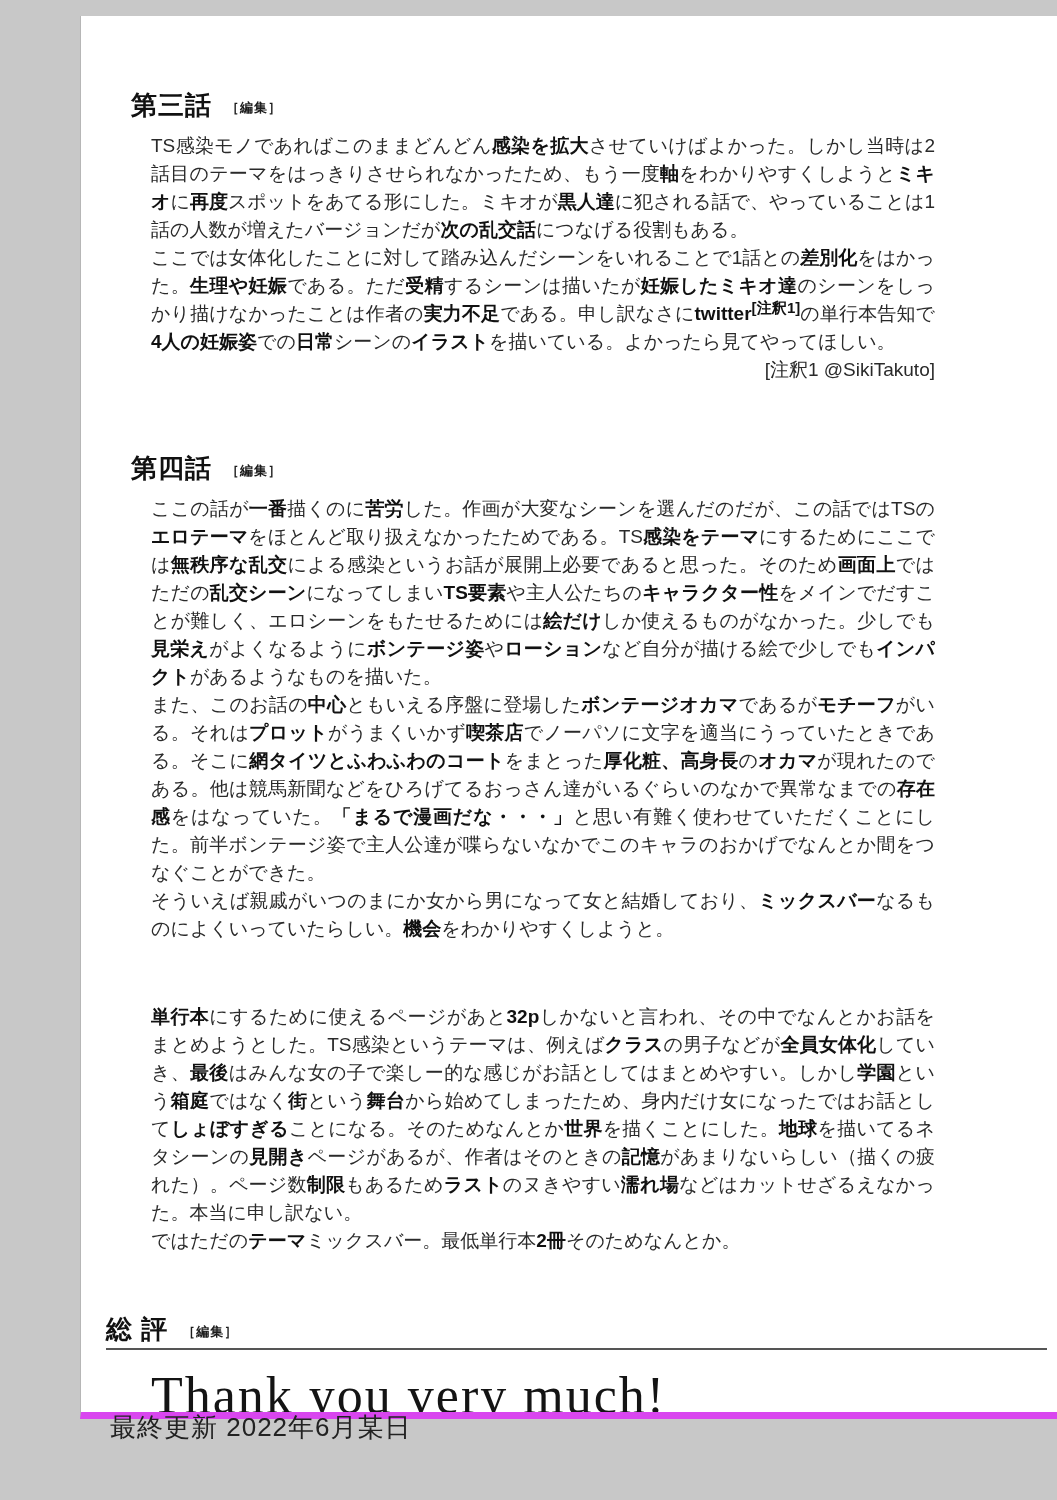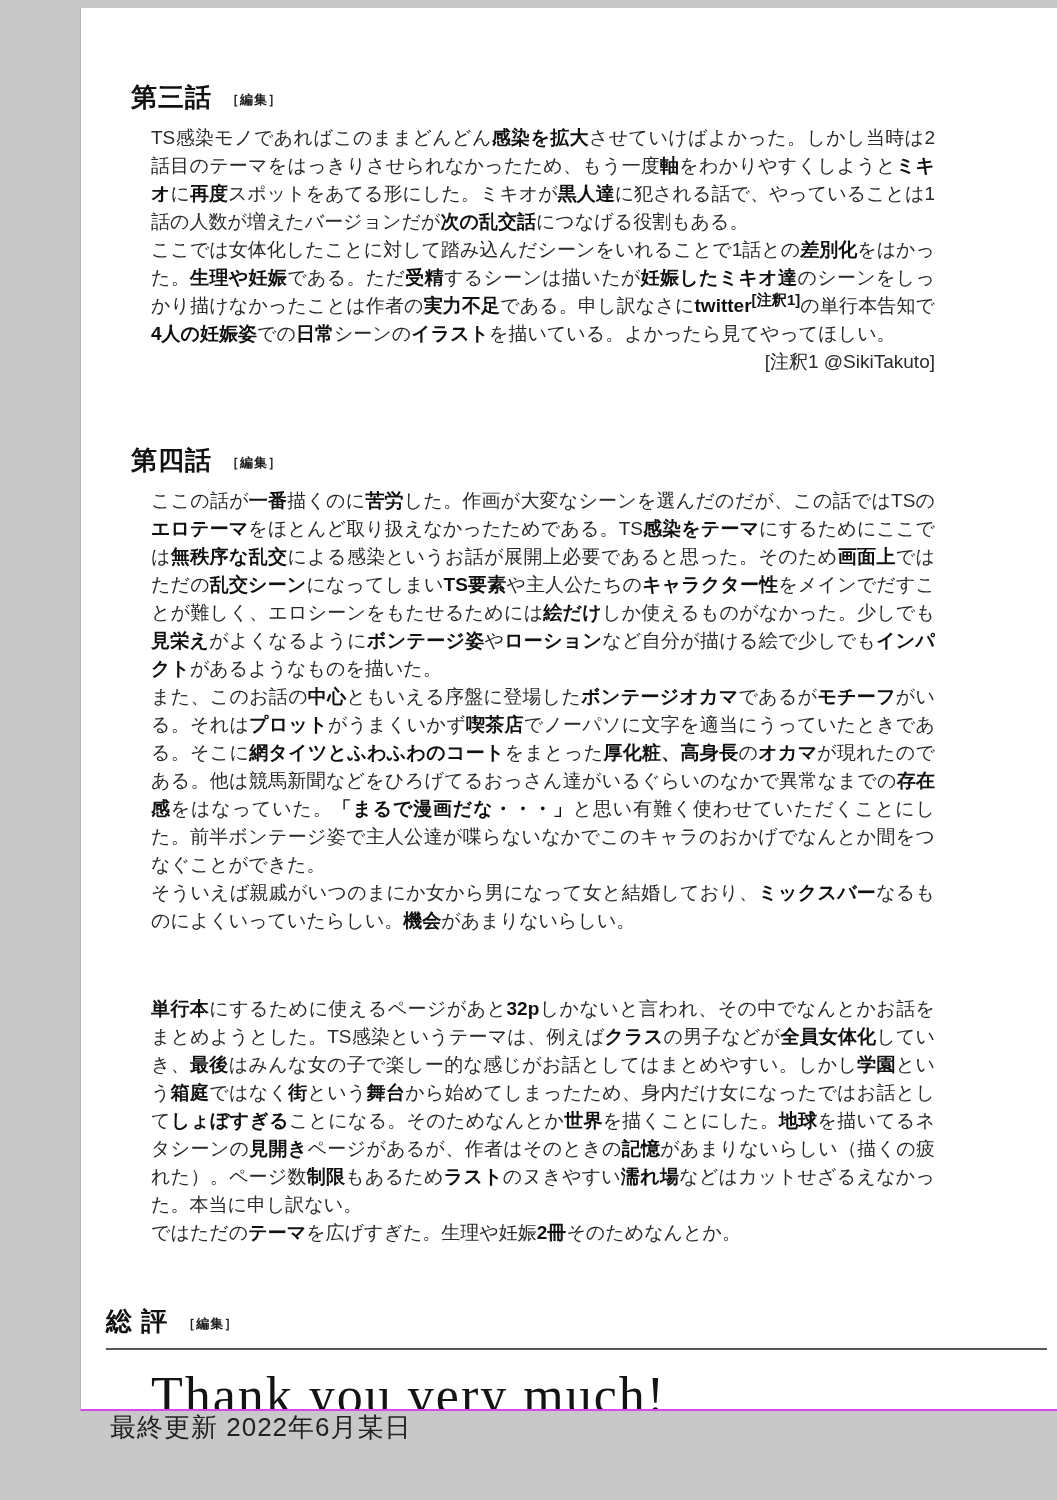--- a/index.html
+++ b/index.html
@@ -5,40 +5,39 @@
   * { box-sizing: border-box; margin: 0; padding: 0; }
   html, body { width: 1057px; height: 1500px; }
   body {
     position: relative;
     background: #c8c8c8;
     color: #1c1c1c;
     font-family: "Liberation Sans", "DejaVu Sans", sans-serif;
   }
   .paper {
     position: absolute;
-    left: 80px; top: 8px;
+    left: 80px; top: 16px;
     width: 977px; height: 1403px;
     background: #ffffff;
     border-left: 1px solid #b6b6b6;
-    border-bottom: 2px solid #d946ef;
+    border-bottom: 7px solid #d946ef;
     overflow: hidden;
   }
   .content { padding: 0 122px 0 70px; }
   h2.section-heading {
     font-size: 26px;
     font-weight: 700;
     letter-spacing: 1px;
     line-height: 32px;
     margin-left: -20px;
     color: #111;
   }
   h2.summary-heading {
     margin-left: -45px;
     margin-right: -112px;
-    padding-bottom: 8px;
     border-bottom: 2px solid #555555;
   }
   .edit-link {
     font-size: 13px;
     font-weight: 700;
     letter-spacing: 1px;
     margin-left: 14px;
     vertical-align: 2px;
     color: #1c1c1c;
     cursor: pointer;
@@ -88,28 +87,28 @@
           <p class="para"><span>ここでは女体化したことに対して踏み込んだシーンをいれることで1話との</span><span class="b">差別化</span><span>をはかった。</span><span class="b">生理や妊娠</span><span>である。ただ</span><span class="b">受精</span><span>するシーンは描いたが</span><span class="b">妊娠したミキオ達</span><span>のシーンをしっかり描けなかったことは作者の</span><span class="b">実力不足</span><span>である。申し訳なさに</span><span class="b">twitter</span><sup class="b">[注釈1]</sup><span>の単行本告知で</span><span class="b">4人の妊娠姿</span><span>での</span><span class="b">日常</span><span>シーンの</span><span class="b">イラスト</span><span>を描いている。よかったら見てやってほしい。</span></p>
           <p class="para note"><span>[注釈1 @SikiTakuto]</span></p>
         </div>
     </section>
 
     <section class="sec-ch4">
       <h2 class="section-heading"><span>第四話</span><span class="edit-link">［編集］</span></h2>
       <div class="section-body">
           <p class="para"><span>ここの話が</span><span class="b">一番</span><span>描くのに</span><span class="b">苦労</span><span>した。作画が大変なシーンを選んだのだが、この話ではTSの</span><span class="b">エロテーマ</span><span>をほとんど取り扱えなかったためである。TS</span><span class="b">感染をテーマ</span><span>にするためにここでは</span><span class="b">無秩序な乱交</span><span>による感染というお話が展開上必要であると思った。そのため</span><span class="b">画面上</span><span>ではただの</span><span class="b">乱交シーン</span><span>になってしまい</span><span class="b">TS要素</span><span>や主人公たちの</span><span class="b">キャラクター性</span><span>をメインでだすことが難しく、エロシーンをもたせるためには</span><span class="b">絵だけ</span><span>しか使えるものがなかった。少しでも</span><span class="b">見栄え</span><span>がよくなるように</span><span class="b">ボンテージ姿</span><span>や</span><span class="b">ローション</span><span>など自分が描ける絵で少しでも</span><span class="b">インパクト</span><span>があるようなものを描いた。</span></p>
           <p class="para"><span>また、このお話の</span><span class="b">中心</span><span>ともいえる序盤に登場した</span><span class="b">ボンテージオカマ</span><span>であるが</span><span class="b">モチーフ</span><span>がいる。それは</span><span class="b">プロット</span><span>がうまくいかず</span><span class="b">喫茶店</span><span>でノーパソに文字を適当にうっていたときである。そこに</span><span class="b">網タイツとふわふわのコート</span><span>をまとった</span><span class="b">厚化粧、高身長</span><span>の</span><span class="b">オカマ</span><span>が現れたのである。他は競馬新聞などをひろげてるおっさん達がいるぐらいのなかで異常なまでの</span><span class="b">存在感</span><span>をはなっていた。</span><span class="b">「まるで漫画だな・・・」</span><span>と思い有難く使わせていただくことにした。前半ボンテージ姿で主人公達が喋らないなかでこのキャラのおかげでなんとか間をつなぐことができた。</span></p>
-          <p class="para"><span>そういえば親戚がいつのまにか女から男になって女と結婚しており、</span><span class="b">ミックスバー</span><span>なるものによくいっていたらしい。</span><span class="b">機会</span><span>があまりないらしい。</span></p>
+          <p class="para"><span>そういえば親戚がいつのまにか女から男になって女と結婚しており、</span><span class="b">ミックスバー</span><span>なるものによくいっていたらしい。</span><span class="b">機会</span><span>をわかりやすくしようと。</span></p>
         </div>
     </section>
 
     <section class="sec-ch5">
       <div class="section-body">
           <p class="para"><span class="b">単行本</span><span>にするために使えるページがあと</span><span class="b">32p</span><span>しかないと言われ、その中でなんとかお話をまとめようとした。TS感染というテーマは、例えば</span><span class="b">クラス</span><span>の男子などが</span><span class="b">全員女体化</span><span>していき、</span><span class="b">最後</span><span>はみんな女の子で楽しー的な感じがお話としてはまとめやすい。しかし</span><span class="b">学園</span><span>という</span><span class="b">箱庭</span><span>ではなく</span><span class="b">街</span><span>という</span><span class="b">舞台</span><span>から始めてしまったため、身内だけ女になったではお話として</span><span class="b">しょぼすぎる</span><span>ことになる。そのためなんとか</span><span class="b">世界</span><span>を描くことにした。</span><span class="b">地球</span><span>を描いてるネタシーンの</span><span class="b">見開き</span><span>ページがあるが、作者はそのときの</span><span class="b">記憶</span><span>があまりないらしい（描くの疲れた）。ページ数</span><span class="b">制限</span><span>もあるため</span><span class="b">ラスト</span><span>のヌきやすい</span><span class="b">濡れ場</span><span>などはカットせざるえなかった。本当に申し訳ない。</span></p>
-          <p class="para"><span>ではただの</span><span class="b">テーマ</span><span>を広げすぎた。生理や妊娠</span><span class="b">2冊</span><span>そのためなんとか。</span></p>
+          <p class="para"><span>ではただの</span><span class="b">テーマ</span><span>ミックスバー。最低単行本</span><span class="b">2冊</span><span>そのためなんとか。</span></p>
         </div>
     </section>
 
     <section class="sec-summary">
       <h2 class="section-heading summary-heading"><span>総 評</span><span class="edit-link">［編集］</span></h2>
       <div class="thanks">Thank you very much!</div>
     </section>
 
   </div>
 </div>

